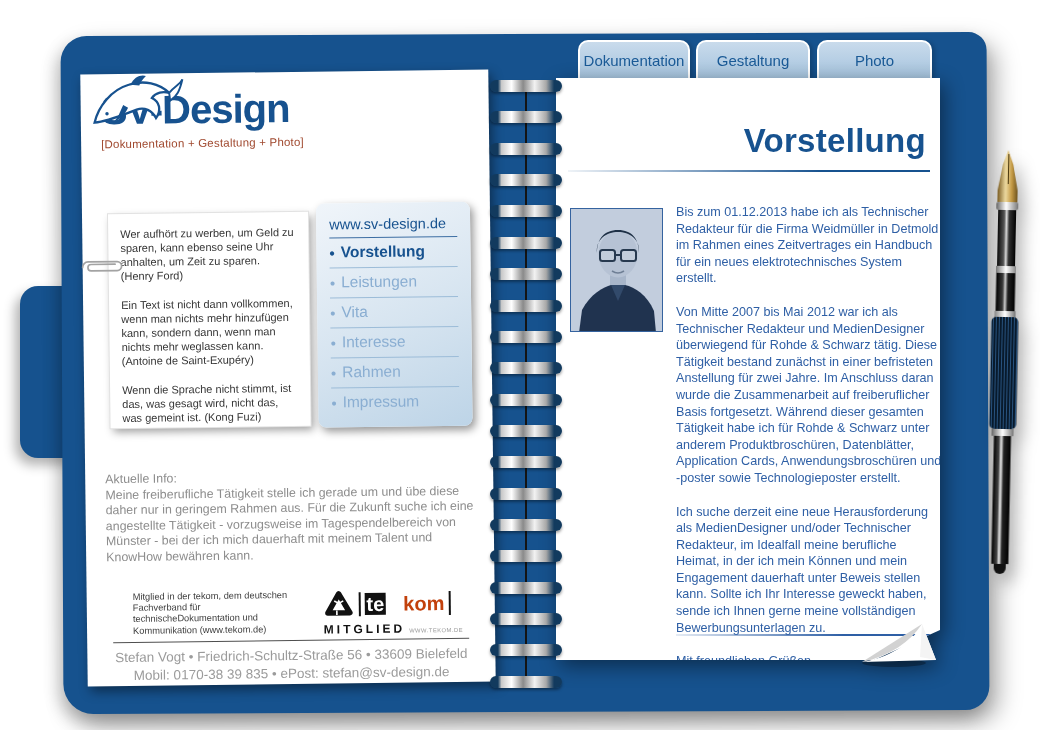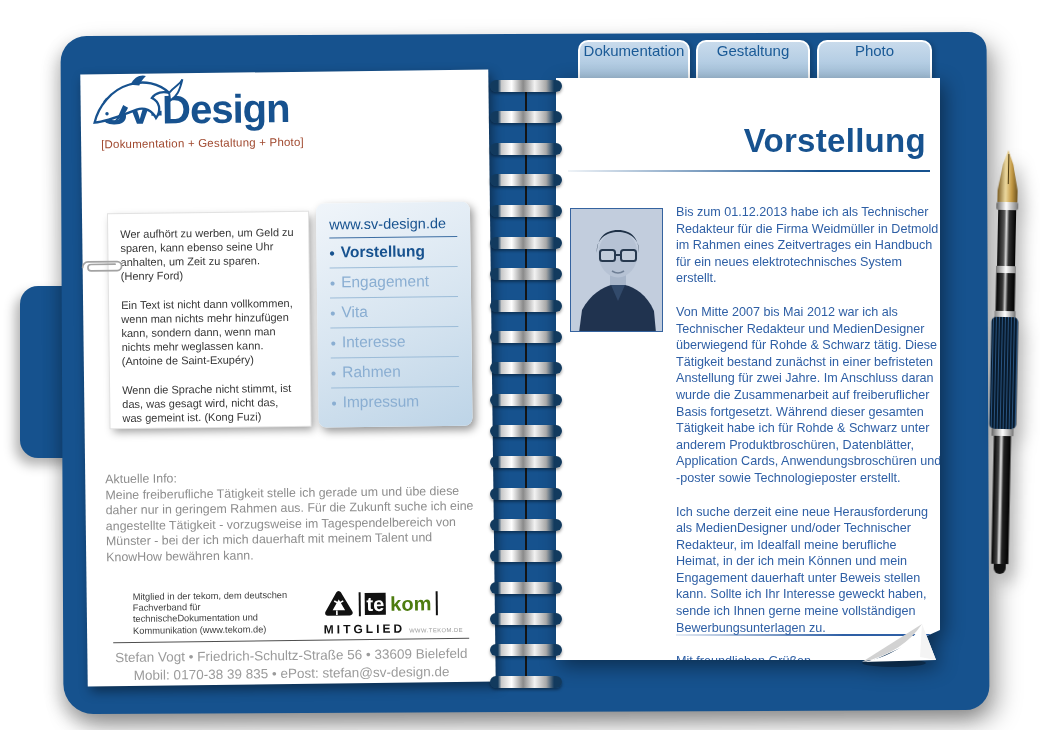--- a/index.html
+++ b/index.html
@@ -8,21 +8,21 @@
           font-family:"Liberation Sans", sans-serif;}
 
   
   .binder{position:absolute;left:62px;top:34px;width:926px;height:678px;background:#16528E;
           border-radius:26px 18px 24px 30px;transform:rotate(-0.25deg);
           box-shadow:8px 12px 24px rgba(0,0,0,.35), -5px 8px 16px rgba(0,0,0,.18);z-index:1;}
   .left-folder-tab{position:absolute;left:20px;top:286px;width:72px;height:172px;background:#16528E;
           border-radius:18px 0 0 18px;box-shadow:-5px 7px 12px rgba(0,0,0,.3);z-index:0;}
 
   
-  .tab{position:absolute;top:40px;height:38px;display:flex;align-items:flex-start;justify-content:center;
+  .tab{position:absolute;top:40px;height:38px;display:flex;align-items:center;justify-content:center;
        background:linear-gradient(180deg,#c9dbec 0%,#a5c3dd 100%);border:2px solid #fff;border-bottom:none;
        border-radius:10px 10px 0 0;color:#1a5a96;font-size:15px;font-weight:500;z-index:2;
        box-shadow:3px 1px 4px rgba(0,0,0,.18);cursor:pointer;}
   .tab-1{left:578px;width:112px;}
   .tab-2{left:696px;width:114px;}
   .tab-3{left:817px;width:115px;}
 
   
   .page-left{position:absolute;left:84px;top:72px;width:408px;height:612px;background:#fff;
              transform:rotate(-0.7deg);box-shadow:3px 5px 12px rgba(0,0,0,.45);z-index:3;}
@@ -60,21 +60,21 @@
 
   
   .info-block{position:absolute;left:20px;top:398px;width:378px;font-size:12.4px;line-height:15.6px;color:#8d8d8d;}
   .tekom-block{position:absolute;left:46px;top:518px;width:330px;display:flex;align-items:flex-start;}
   .tekom-text{width:198px;font-size:9.3px;line-height:11.2px;color:#3c3c3c;}
   .tekom-logo{margin-left:16px;}
   .tk-row{display:flex;align-items:center;}
   .tk-word{display:flex;align-items:center;border-left:2px solid #111;border-right:2px solid #111;
            padding:1px 4px;margin-left:5px;font-weight:bold;font-size:20px;line-height:1;}
   .tk-te{background:#111;color:#fff;padding:1px 2px;}
-  .tk-kom{color:#4d7c0f;padding-left:4px;}
+  .tk-kom{color:#c2410c;padding-left:17px;}
   .tk-member{margin-top:3px;display:flex;align-items:baseline;}
   .tk-mitglied{font-size:12px;font-weight:bold;letter-spacing:3px;color:#111;}
   .tk-url{font-size:5.8px;color:#999;margin-left:4px;letter-spacing:.5px;}
   .sep-line{position:absolute;left:26px;top:568px;width:356px;border-top:1.5px solid #4f4f4f;}
   .page-footer{position:absolute;left:0;top:575px;width:100%;text-align:center;font-size:13.5px;
                line-height:17.5px;color:#9b9b9b;}
 
   
   .article-title{position:absolute;right:14px;top:44px;font-size:33px;font-weight:bold;color:#17528f;
                  letter-spacing:.3px;}
@@ -171,21 +171,21 @@
 
     <div class="nav-box">
       <div class="nav-header">www.sv-design.de</div>
       <ul class="nav-list">
         <li class="nav-item active">
           <span class="bullet">•</span>
           <span>Vorstellung</span>
         </li>
         <li class="nav-item">
           <span class="bullet">•</span>
-          <span>Engagement</span>
+          <span>Leistungen</span>
         </li>
         <li class="nav-item">
           <span class="bullet">•</span>
           <span>Vita</span>
         </li>
         <li class="nav-item">
           <span class="bullet">•</span>
           <span>Interesse</span>
         </li>
         <li class="nav-item">

